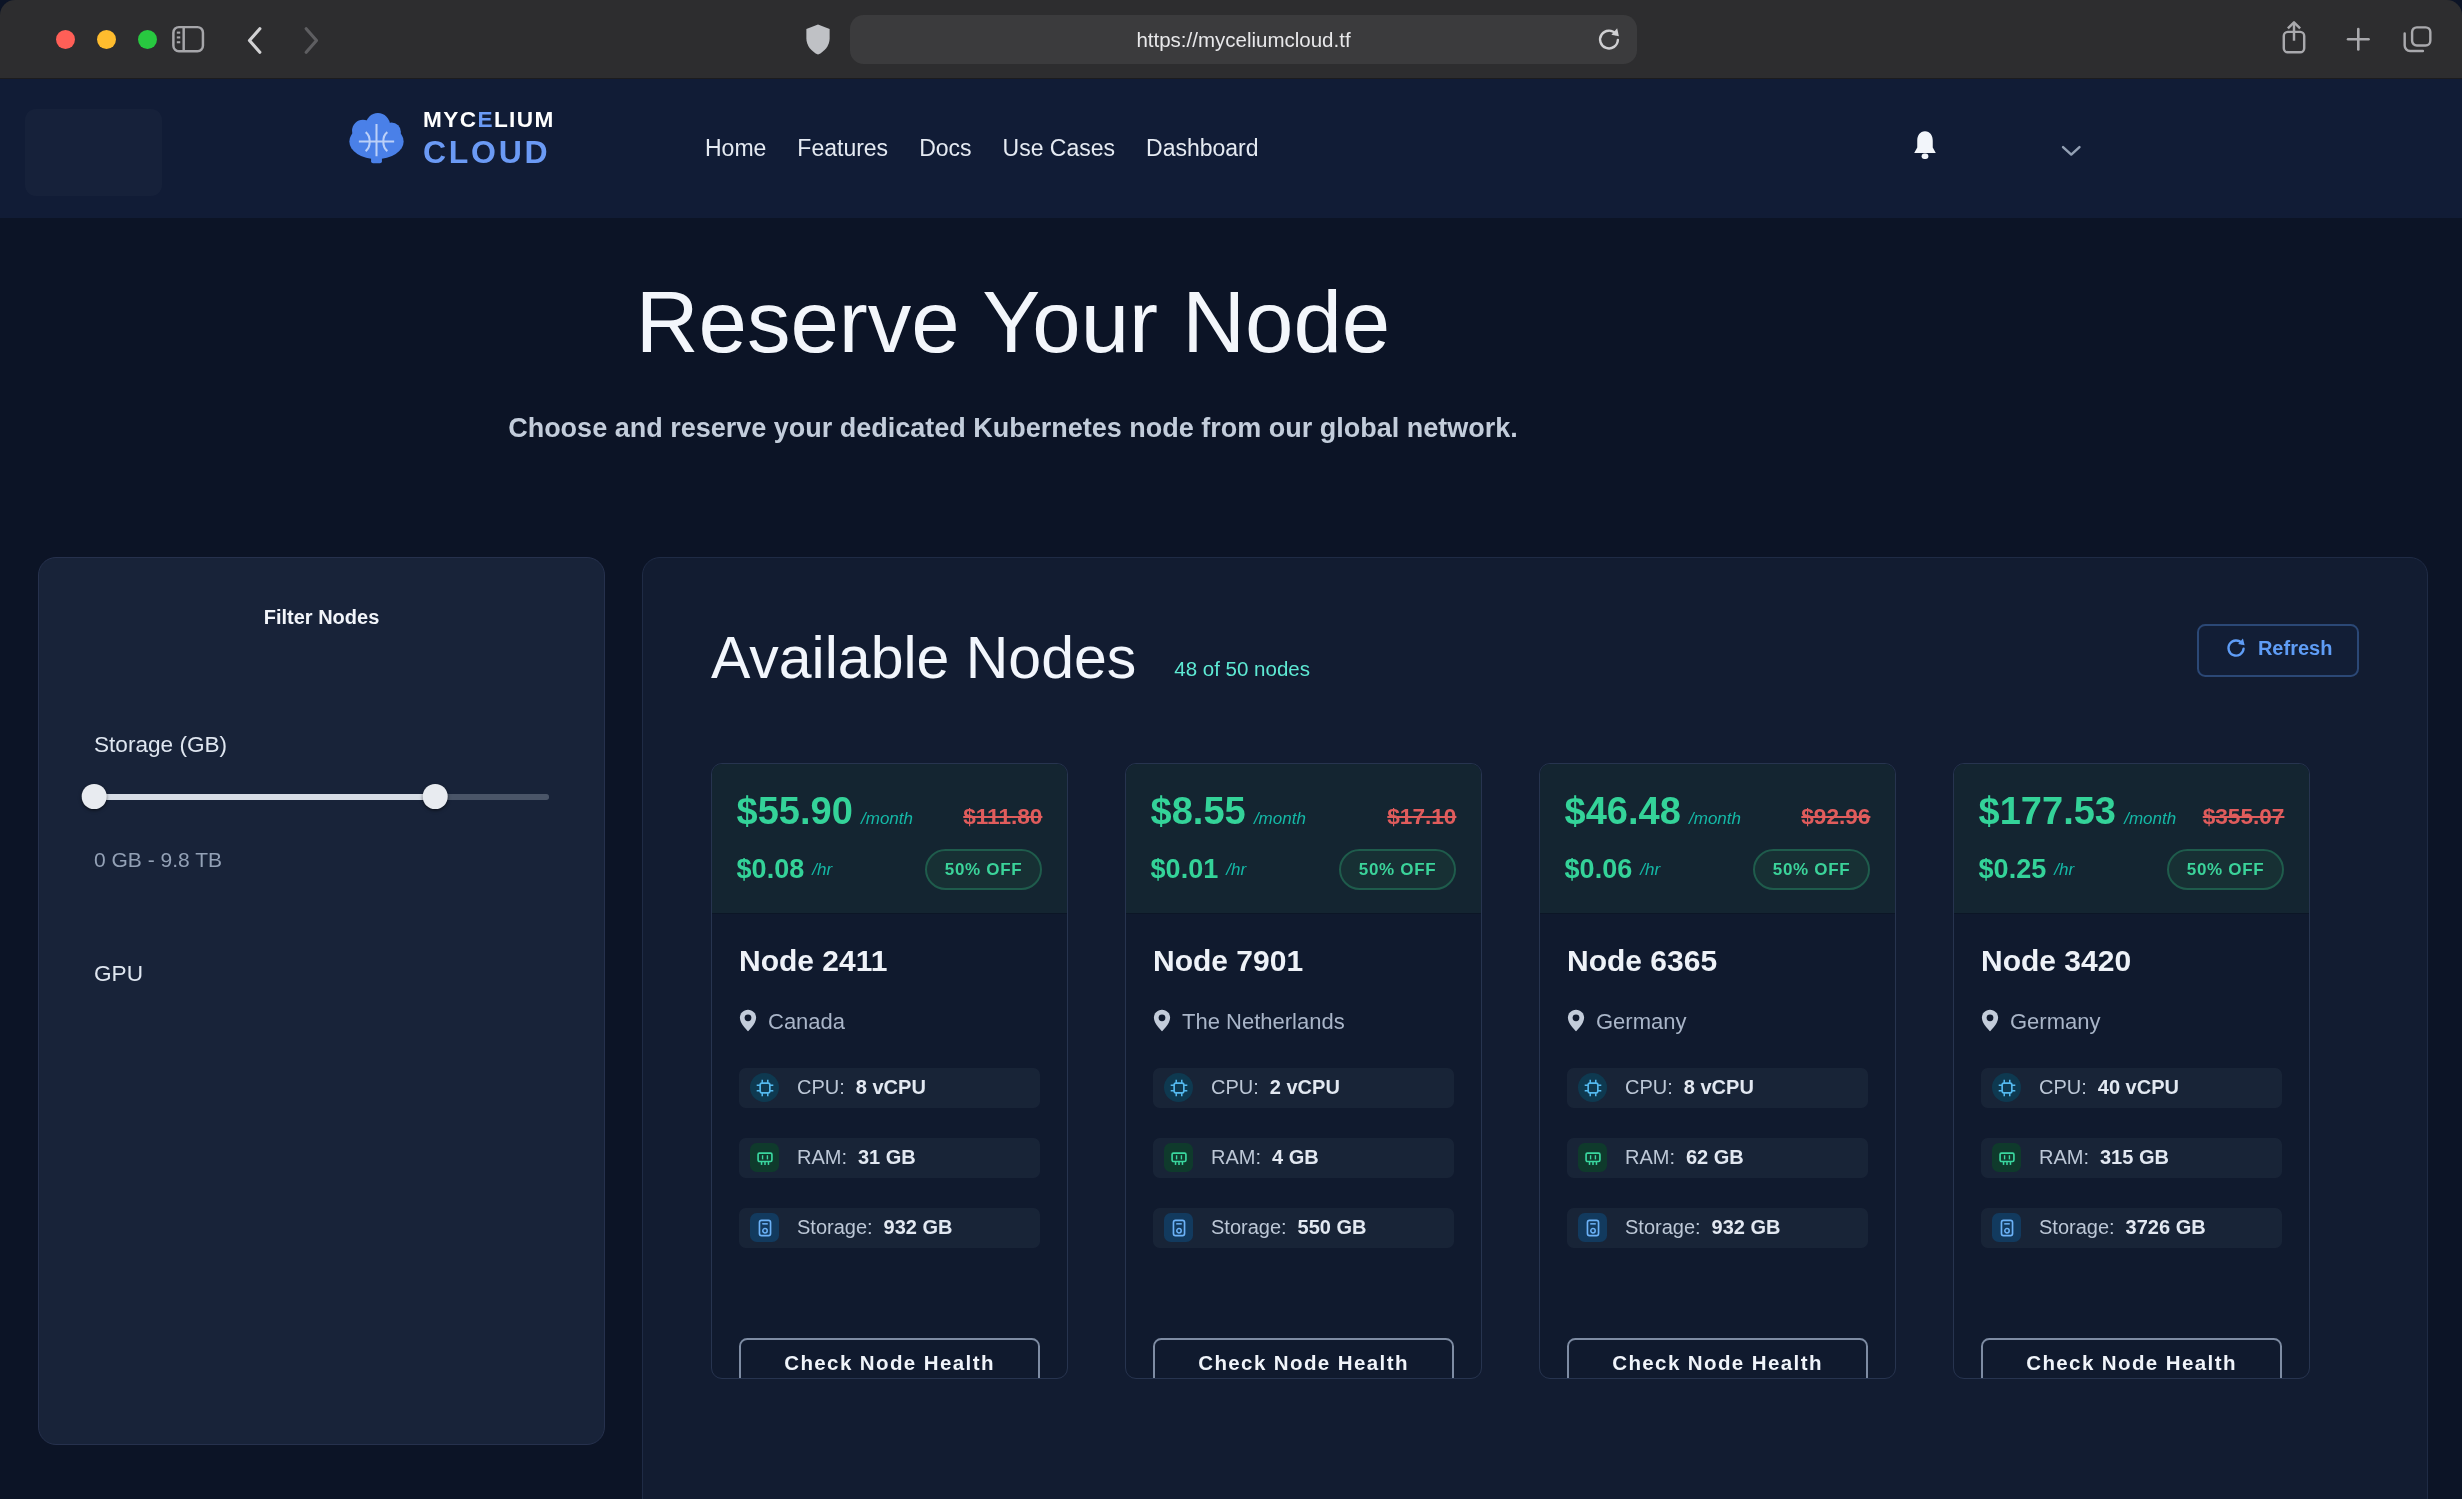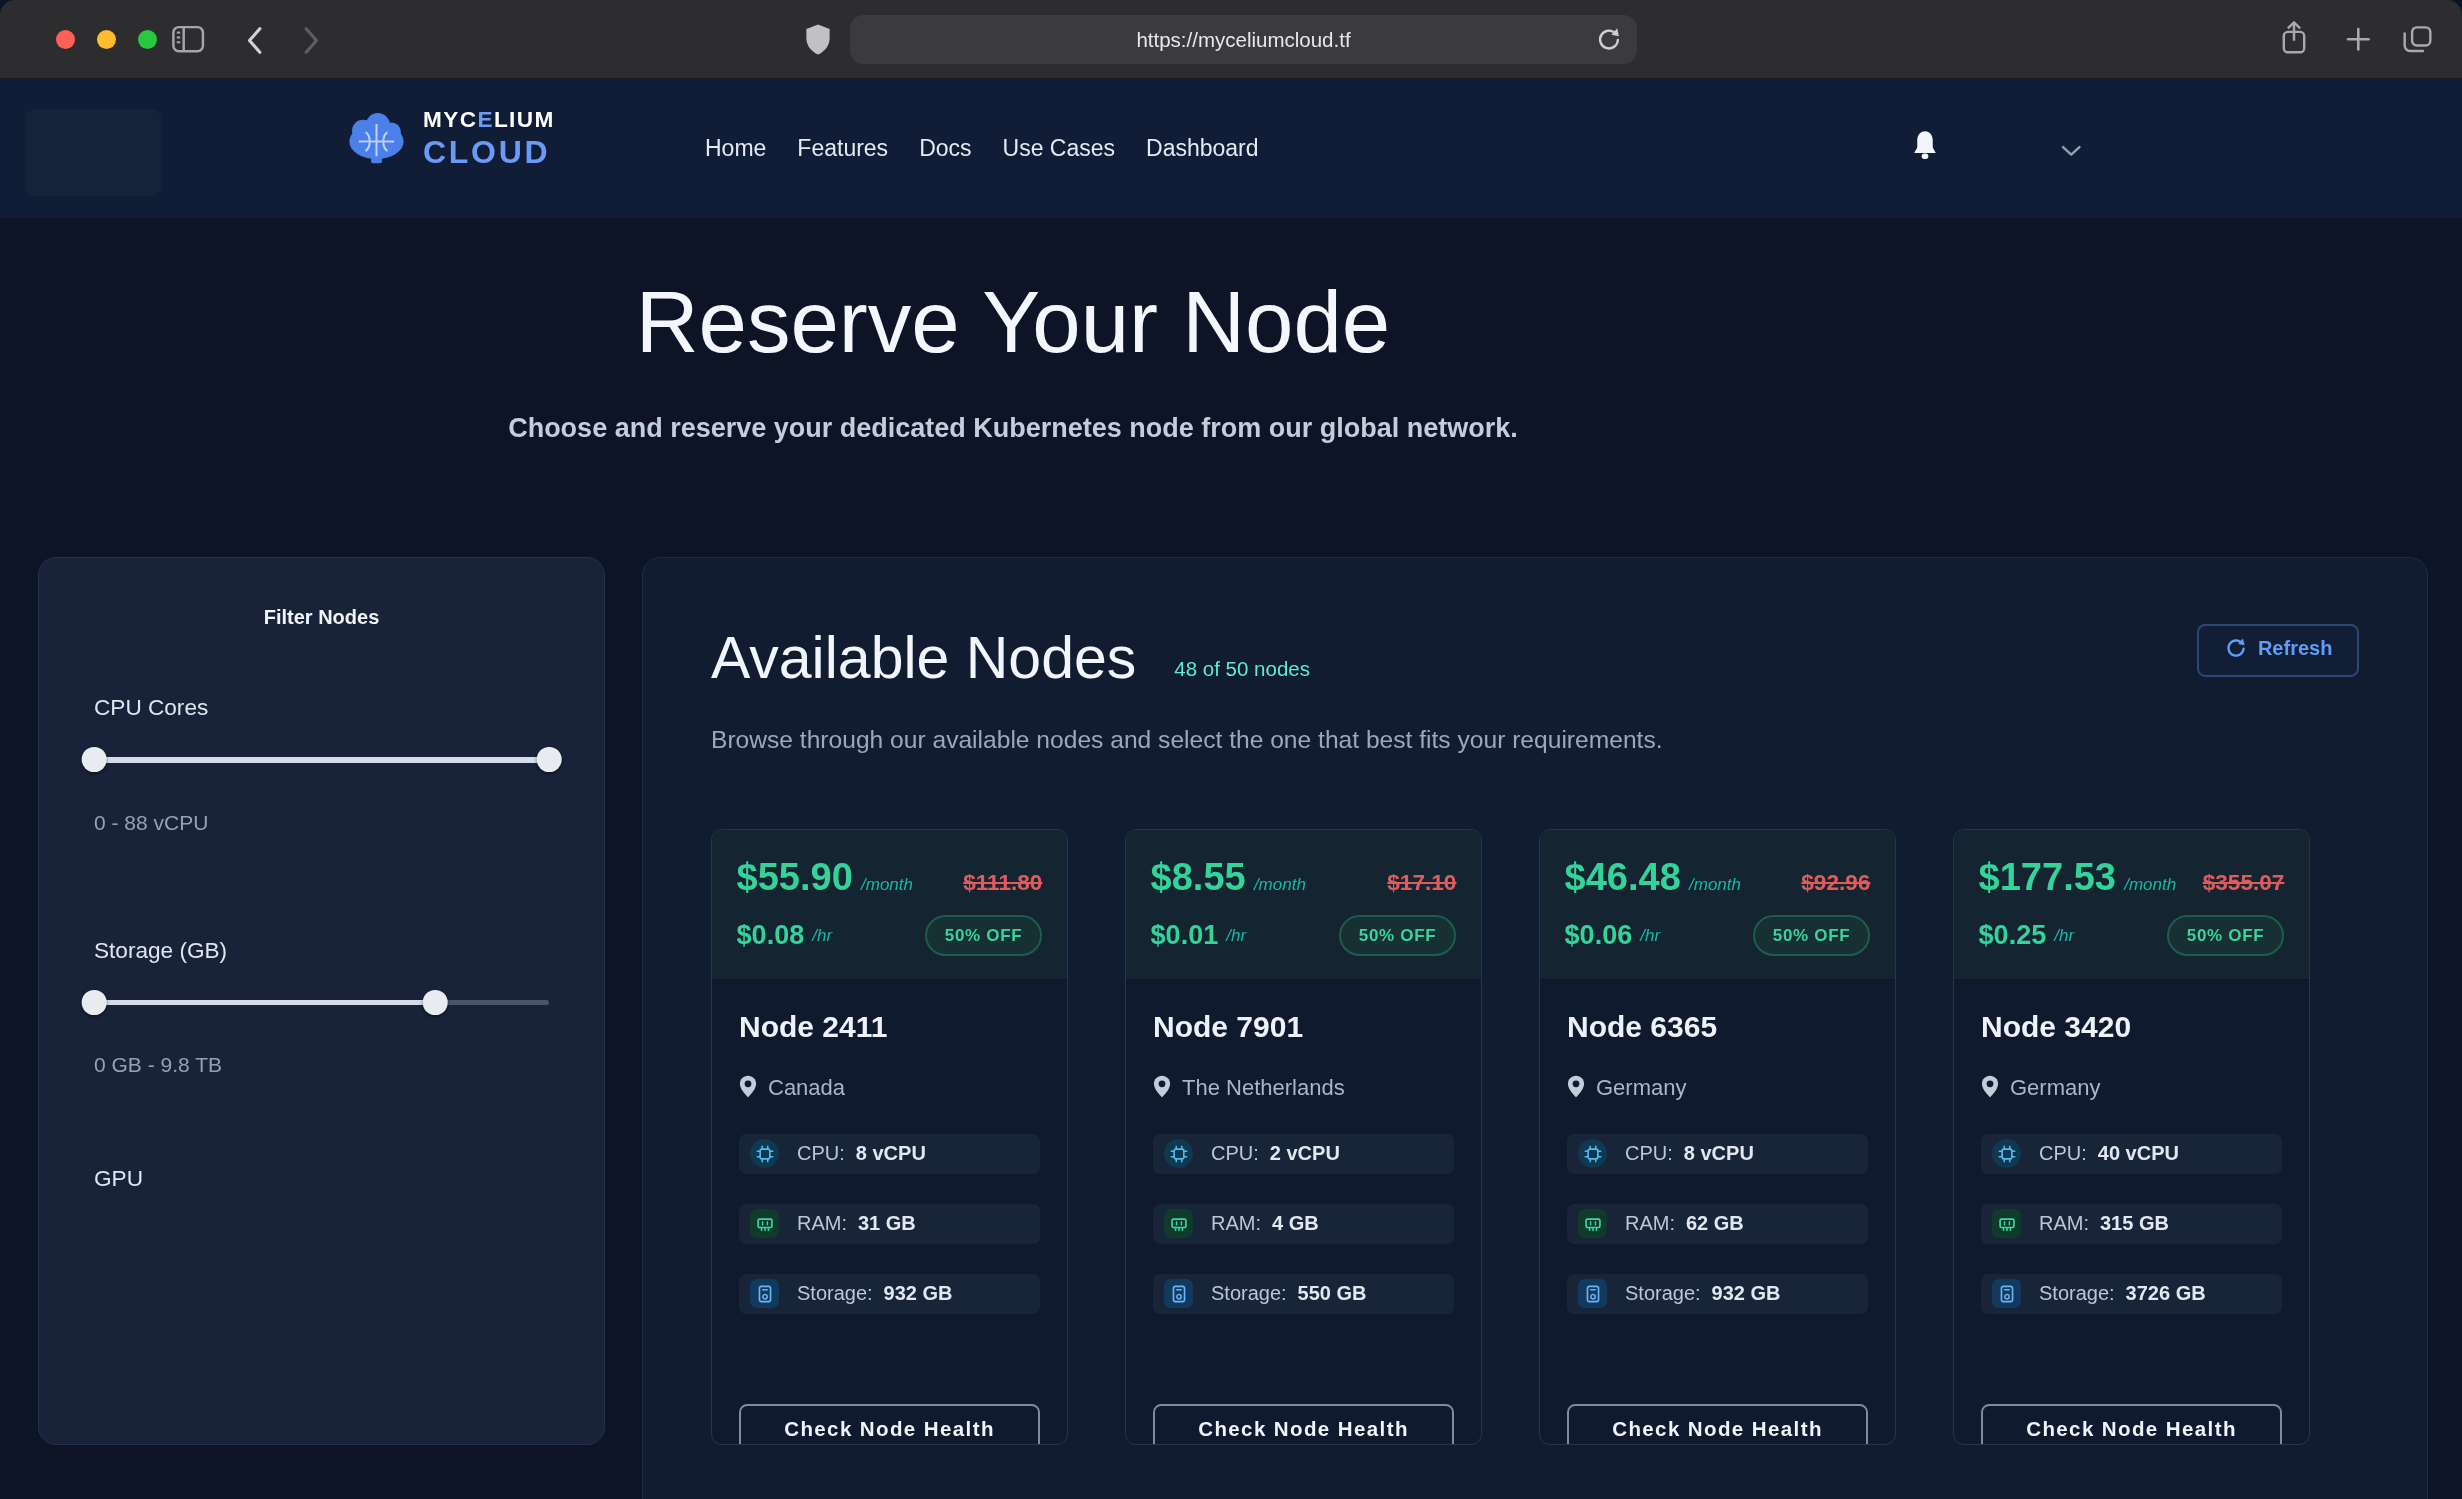--- a/index.html
+++ b/index.html
@@ -217,30 +217,20 @@
 </div>
 
 <div class="hero">
   <h1>Reserve Your Node</h1>
   <p>Choose and reserve your dedicated Kubernetes node from our global network.</p>
 </div>
 
 <div class="filter-panel">
   <div class="filter-title">Filter Nodes</div>
 
-  <div class="fgroup first">
-    <div class="flabel">CPU Cores</div>
-    <div class="slider">
-      <div class="track"></div>
-      <div class="fill" style="left:0; width:100%;"></div>
-      <div class="handle" style="left:0%;"></div>
-      <div class="handle" style="left:100%;"></div>
-    </div>
-    <div class="frange">0 - 88 vCPU</div>
-  </div>
 
 
   <div class="fgroup">
     <div class="flabel">Storage (GB)</div>
     <div class="slider">
       <div class="track"></div>
       <div class="fill" style="left:0; width:75%;"></div>
       <div class="handle" style="left:0%;"></div>
       <div class="handle" style="left:75%;"></div>
     </div>
@@ -260,21 +250,20 @@
     <button class="refresh-btn">
       <span>
         <svg width="22" height="22" viewBox="0 0 32 32">
             <path d="M26 9 A11 11 0 1 0 28.5 17" fill="none" stroke="#5f9df6" stroke-width="3.4" stroke-linecap="round"></path>
             <polygon points="27.5,2 30,12 20.5,10" fill="#5f9df6"></polygon>
           </svg>
       </span>
       <span>Refresh</span>
     </button>
   </div>
-  <div class="nodes-subtitle">Browse through our available nodes and select the one that best fits your requirements.</div>
 
   <div class="cards">
 
     <div class="card">
       <div class="card-header">
         <div class="ph-row1">
           <span class="price-month">$55.90</span>
           <span class="per-unit">/month</span>
           <span class="price-old">$111.80</span>
         </div>

